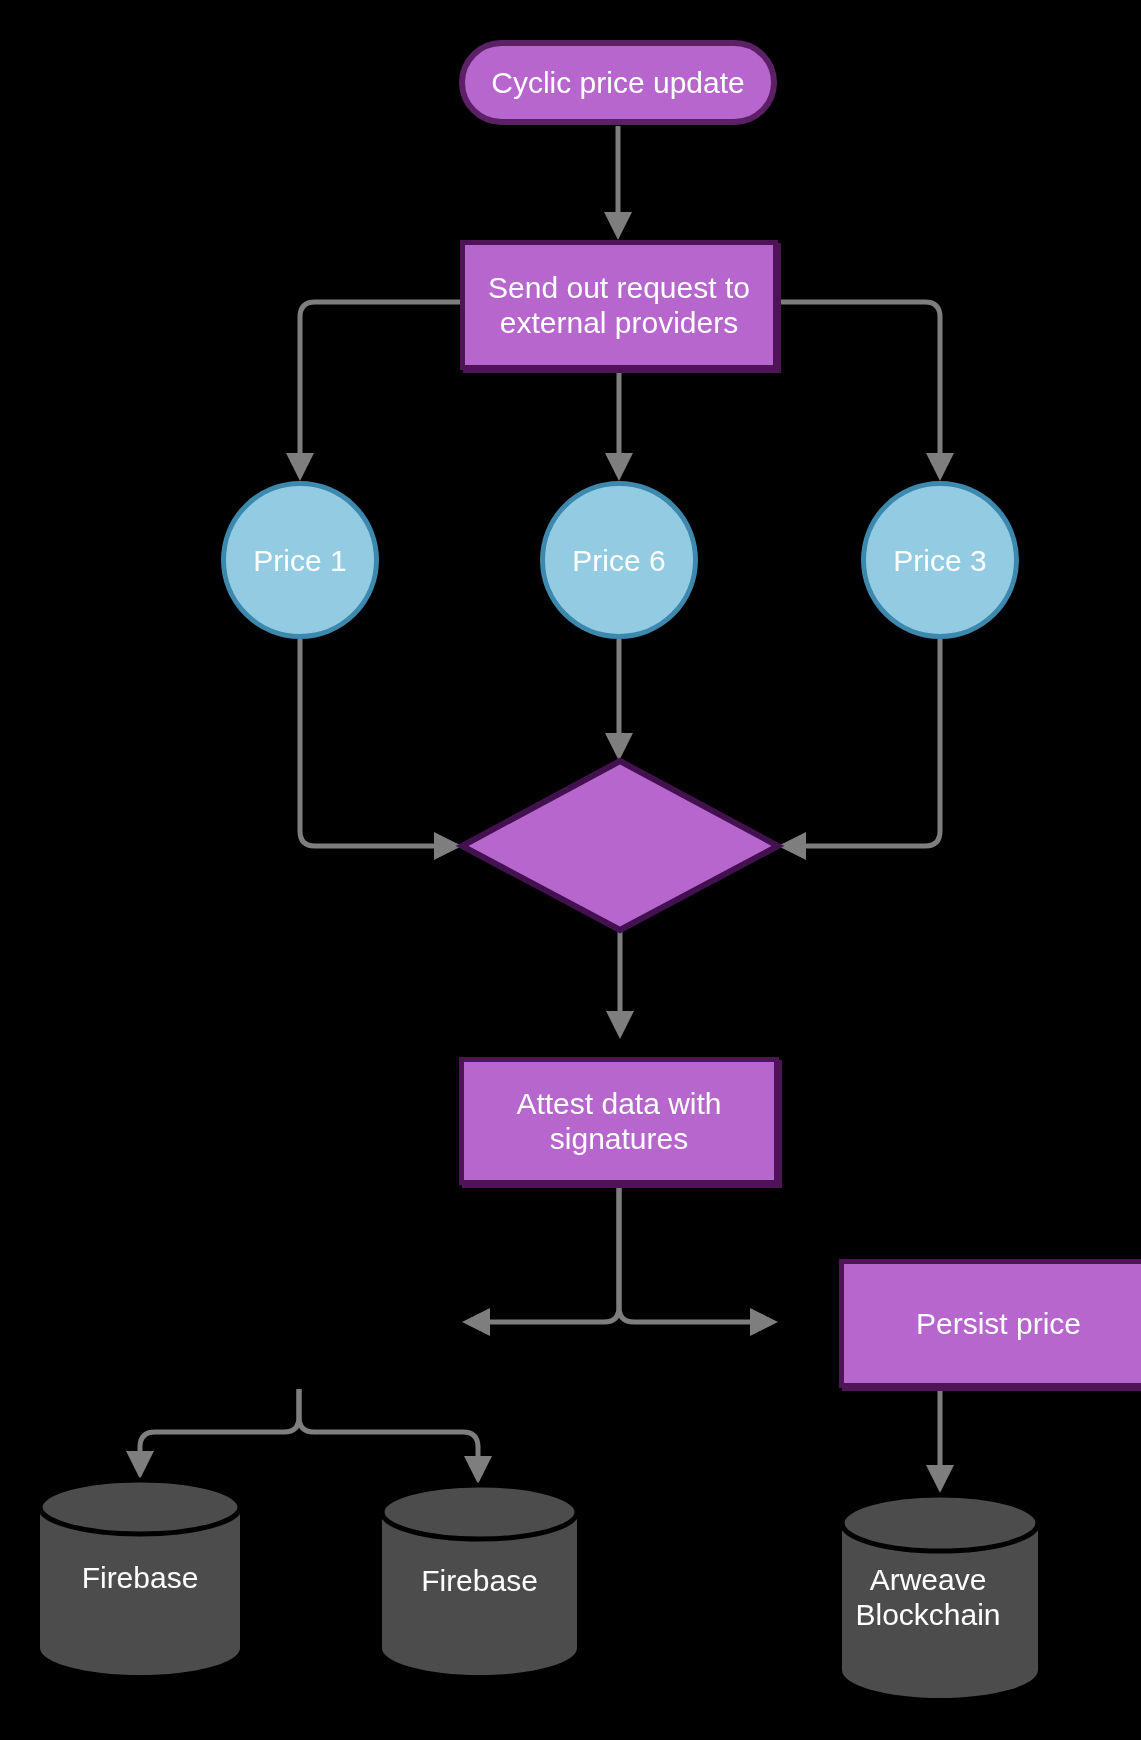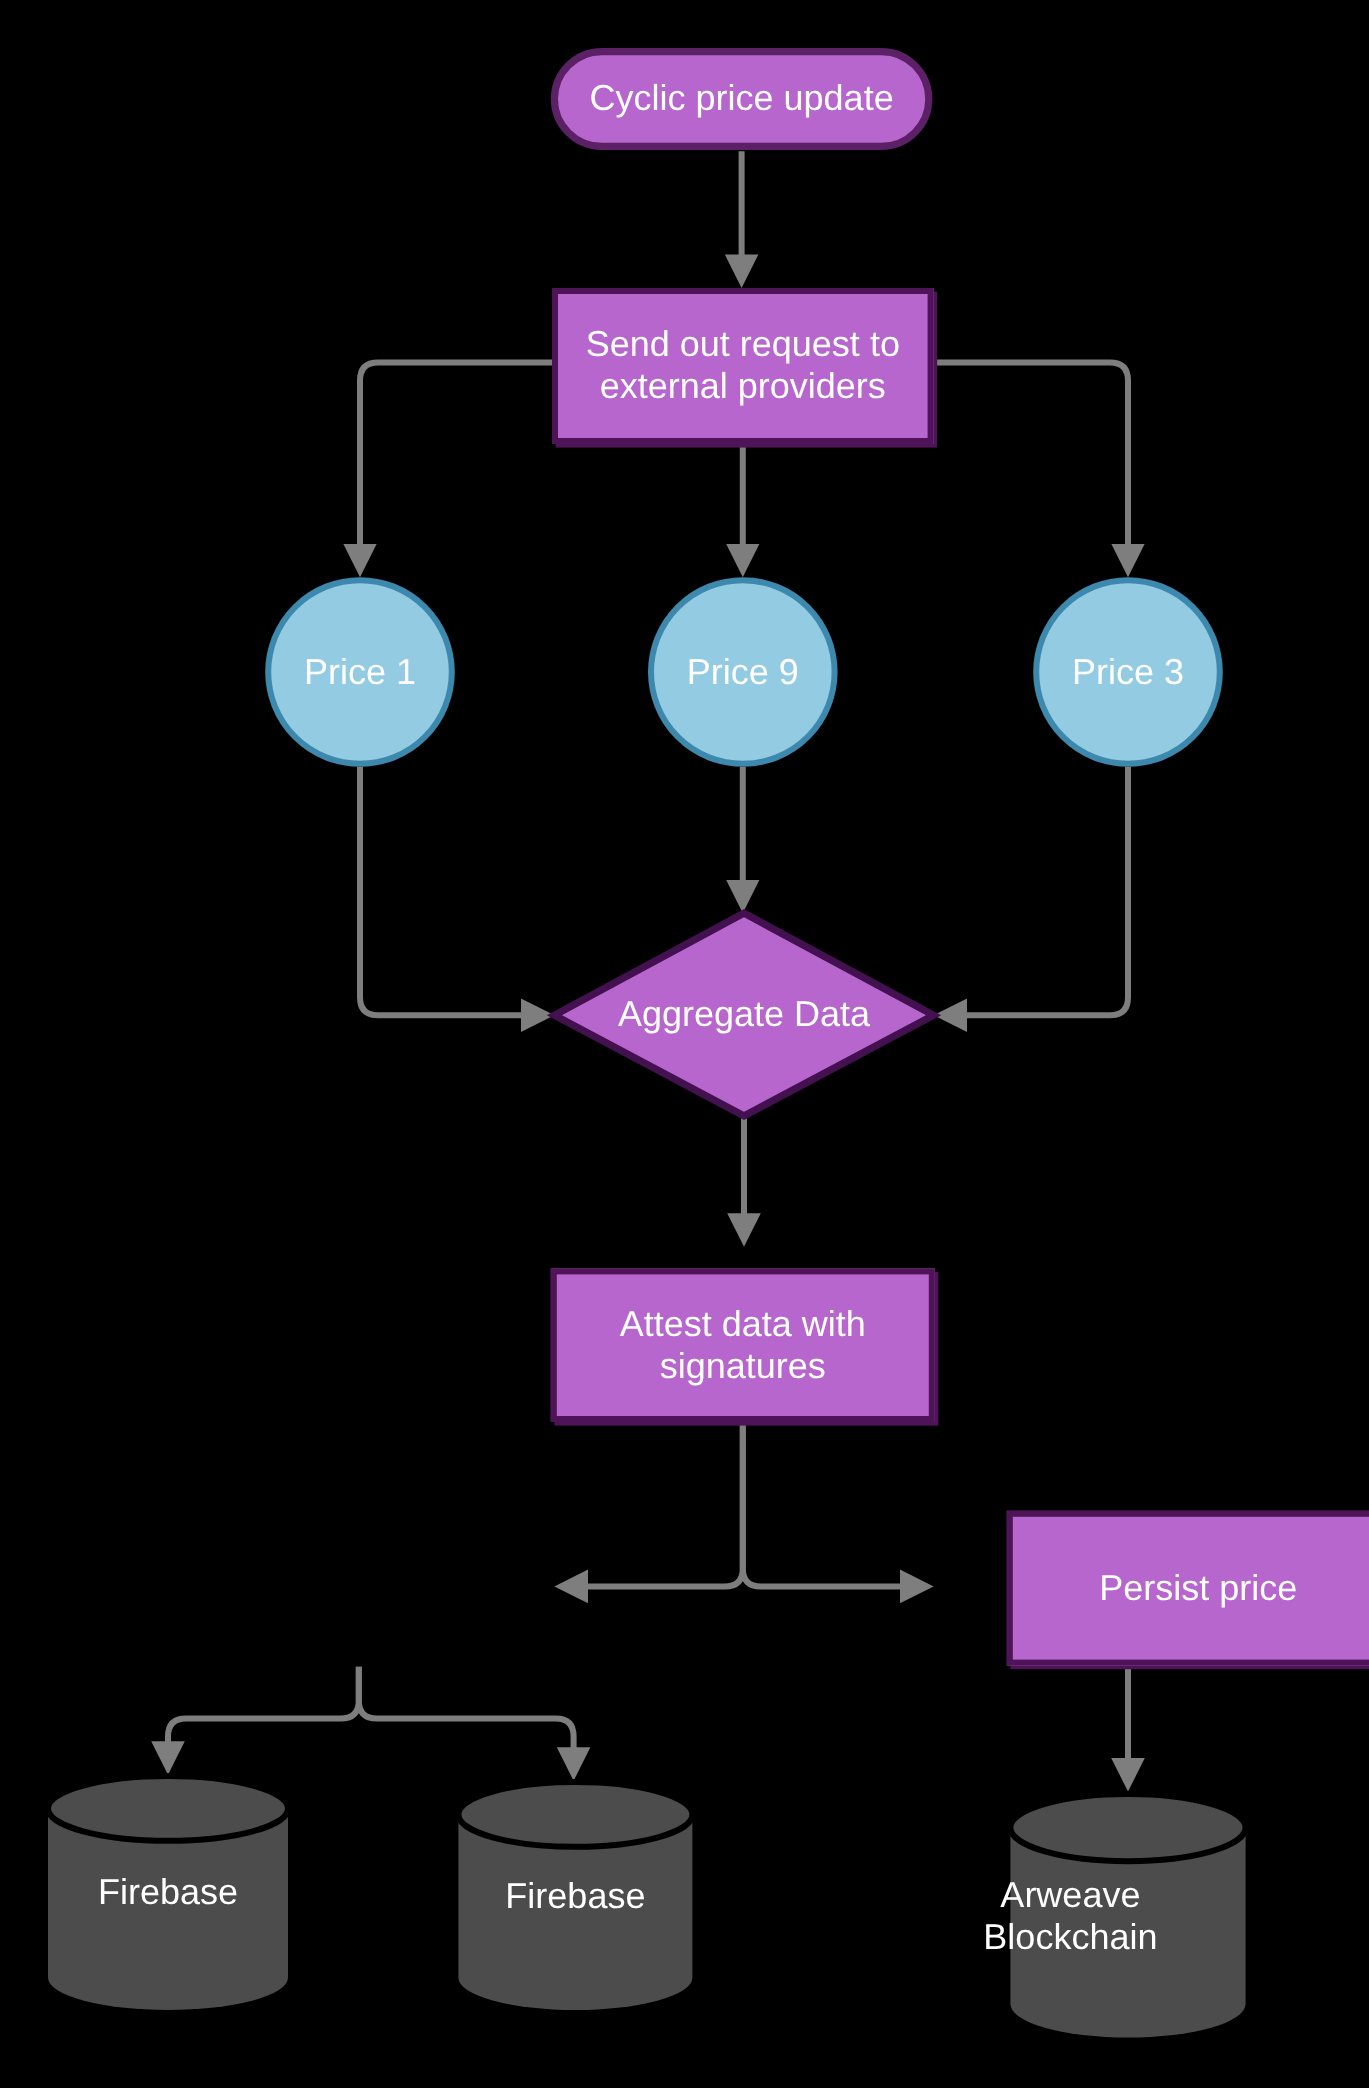--- a/index.html
+++ b/index.html
@@ -117,45 +117,42 @@
 
   <div class="node rect" style="left:460px;top:240px;width:318px;height:130px;">
     <span class="label w-send">Send out request to external providers</span>
   </div>
 
   <div class="node circle" style="left:221px;top:481px;width:158px;height:158px;">
     <span class="label">Price 1</span>
   </div>
 
   <div class="node circle" style="left:540px;top:481px;width:158px;height:158px;">
-    <span class="label">Price 9</span>
+    <span class="label">Price 6</span>
   </div>
 
   <div class="node circle" style="left:861px;top:481px;width:158px;height:158px;">
     <span class="label">Price 3</span>
   </div>
 
-  <div class="node overlay" style="left:462px;top:761px;width:316px;height:169px;">
-    <span class="label">Aggregate Data</span>
-  </div>
 
   <div class="node rect" style="left:459px;top:1039px;width:320px;height:128px;margin-top:18px;">
     <span class="label w-attest">Attest data with signatures</span>
   </div>
 
 
   <div class="node rect" style="left:798px;top:1259px;width:319px;height:129px;margin-left:41px;">
     <span class="label">Persist price</span>
   </div>
 
   <div class="node overlay" style="left:40px;top:1480px;width:200px;height:195px;">
     <span class="label">Firebase</span>
   </div>
 
   <div class="node overlay" style="left:382px;top:1485px;width:195px;height:190px;">
     <span class="label">Firebase</span>
   </div>
 
-  <div class="node overlay" style="left:794px;top:1495px;width:196px;height:203px;">
+  <div class="node overlay" style="left:830px;top:1495px;width:196px;height:203px;">
     <span class="label w-arweave">Arweave Blockchain</span>
   </div>
 
 </div>
 
 </body></html>

